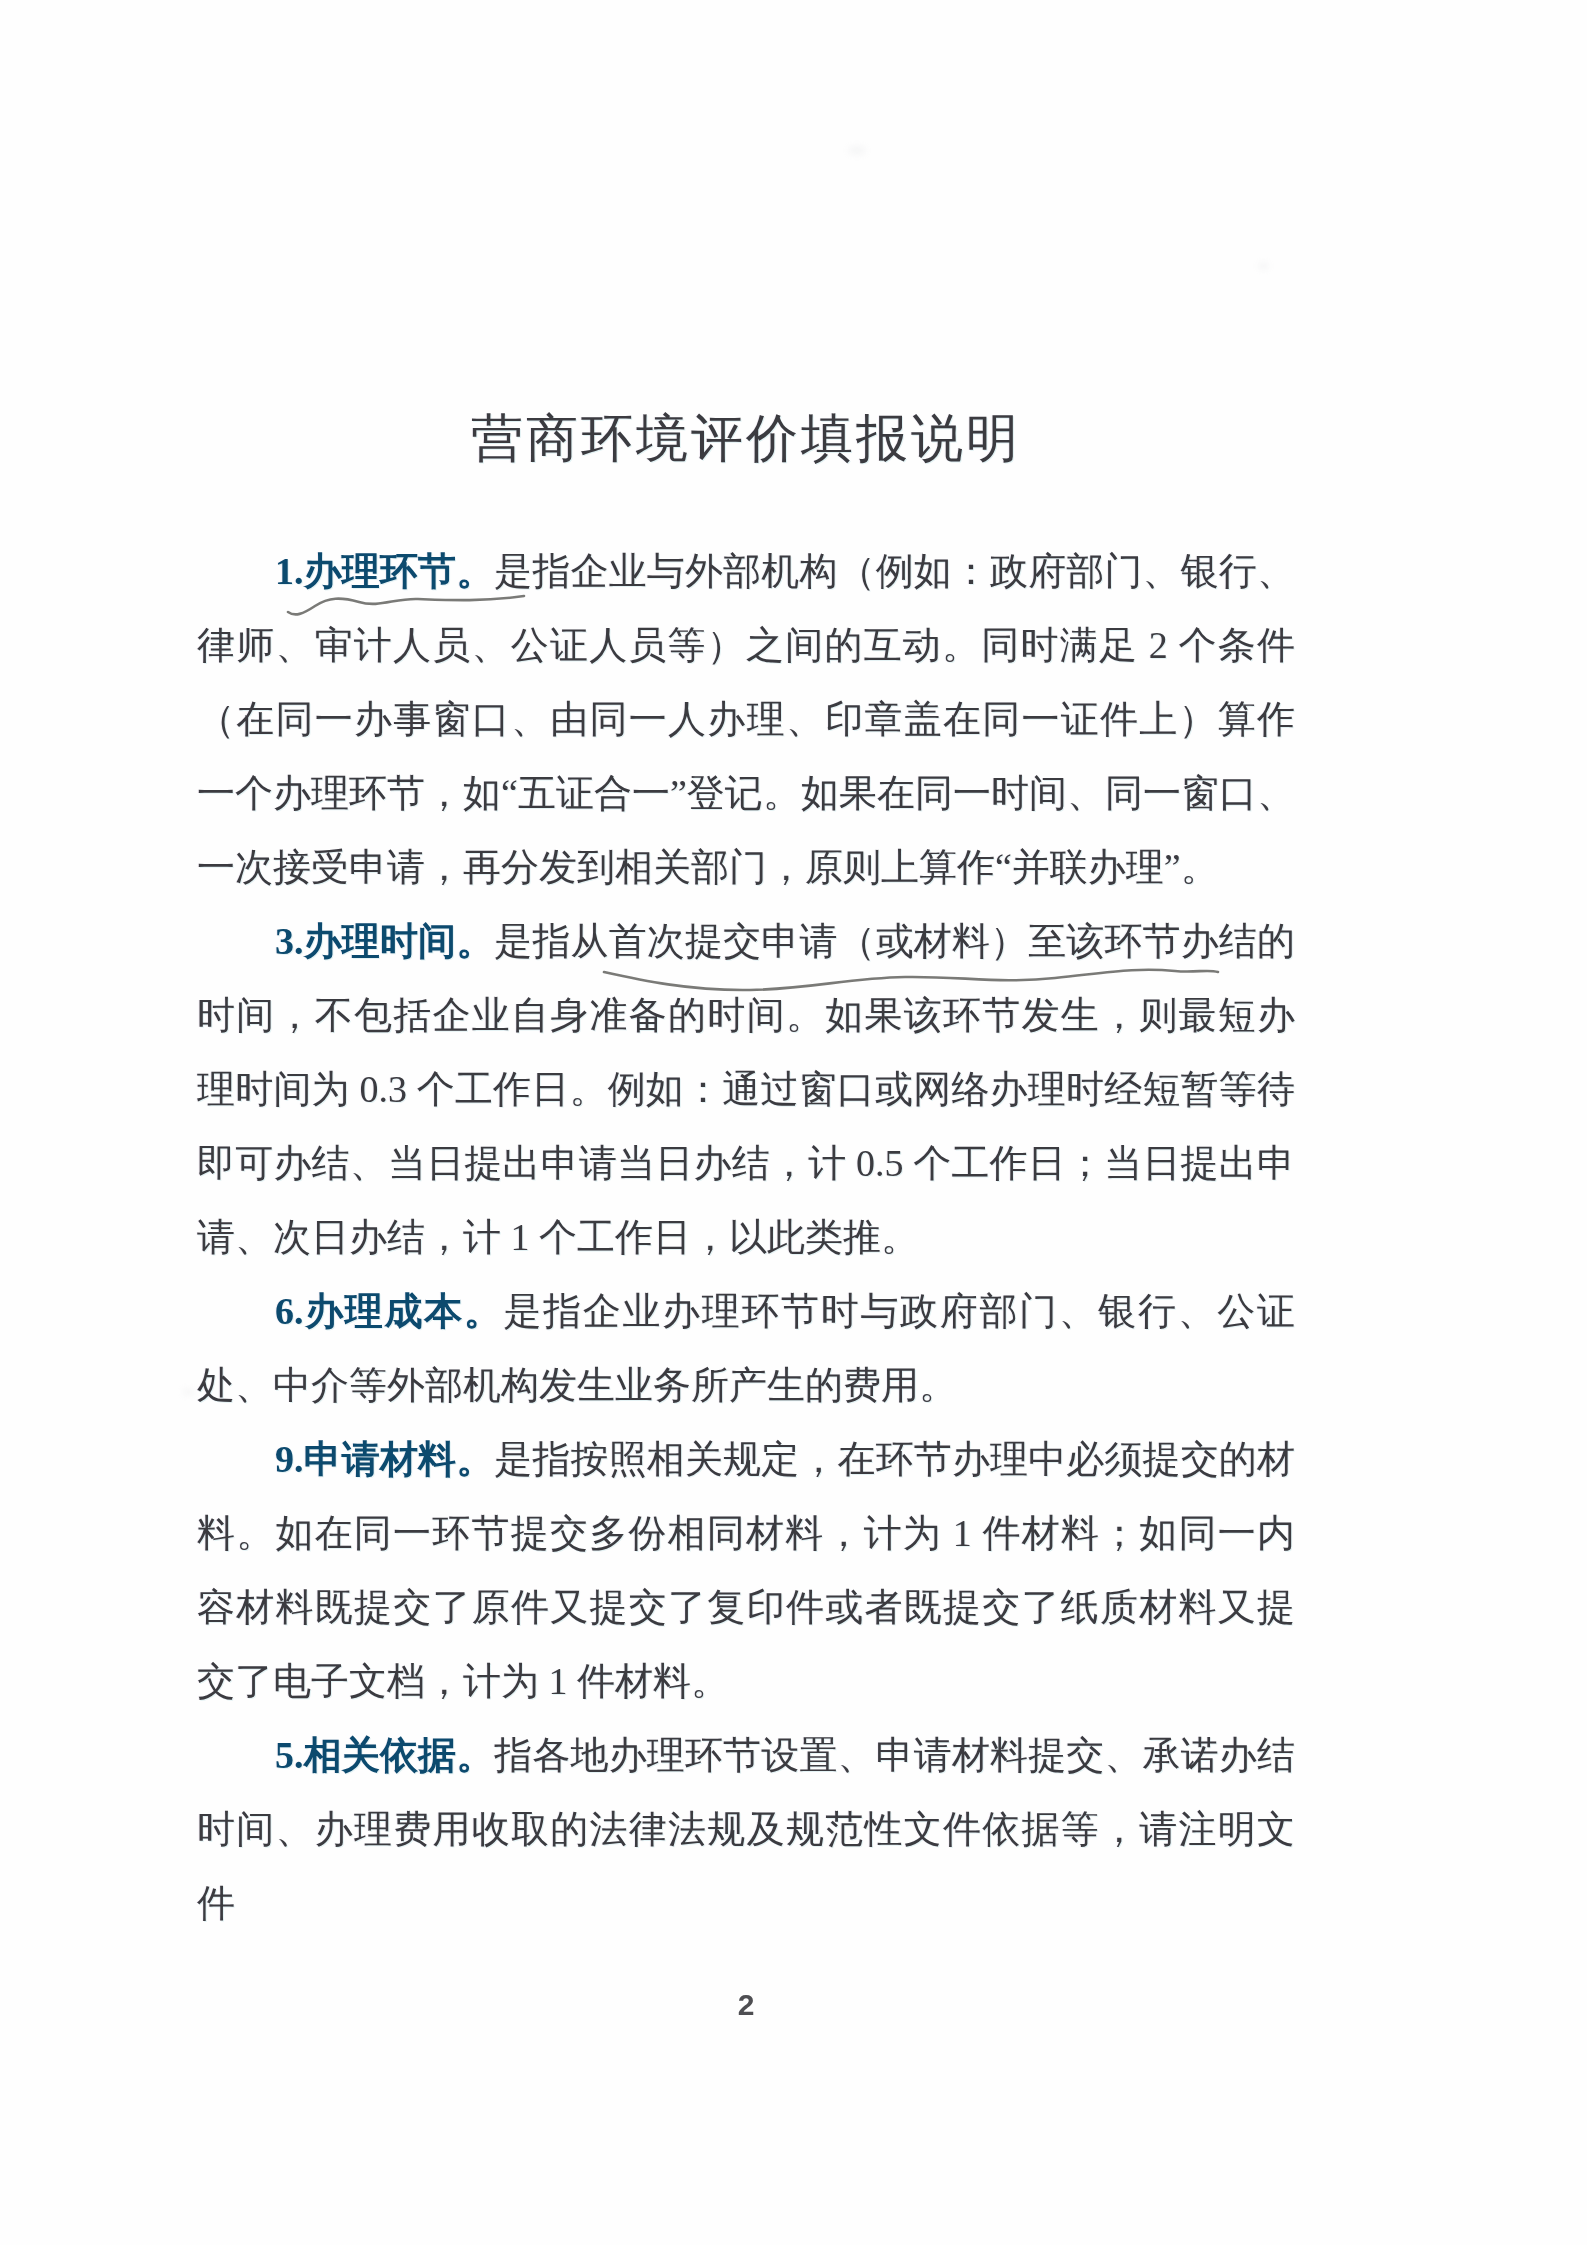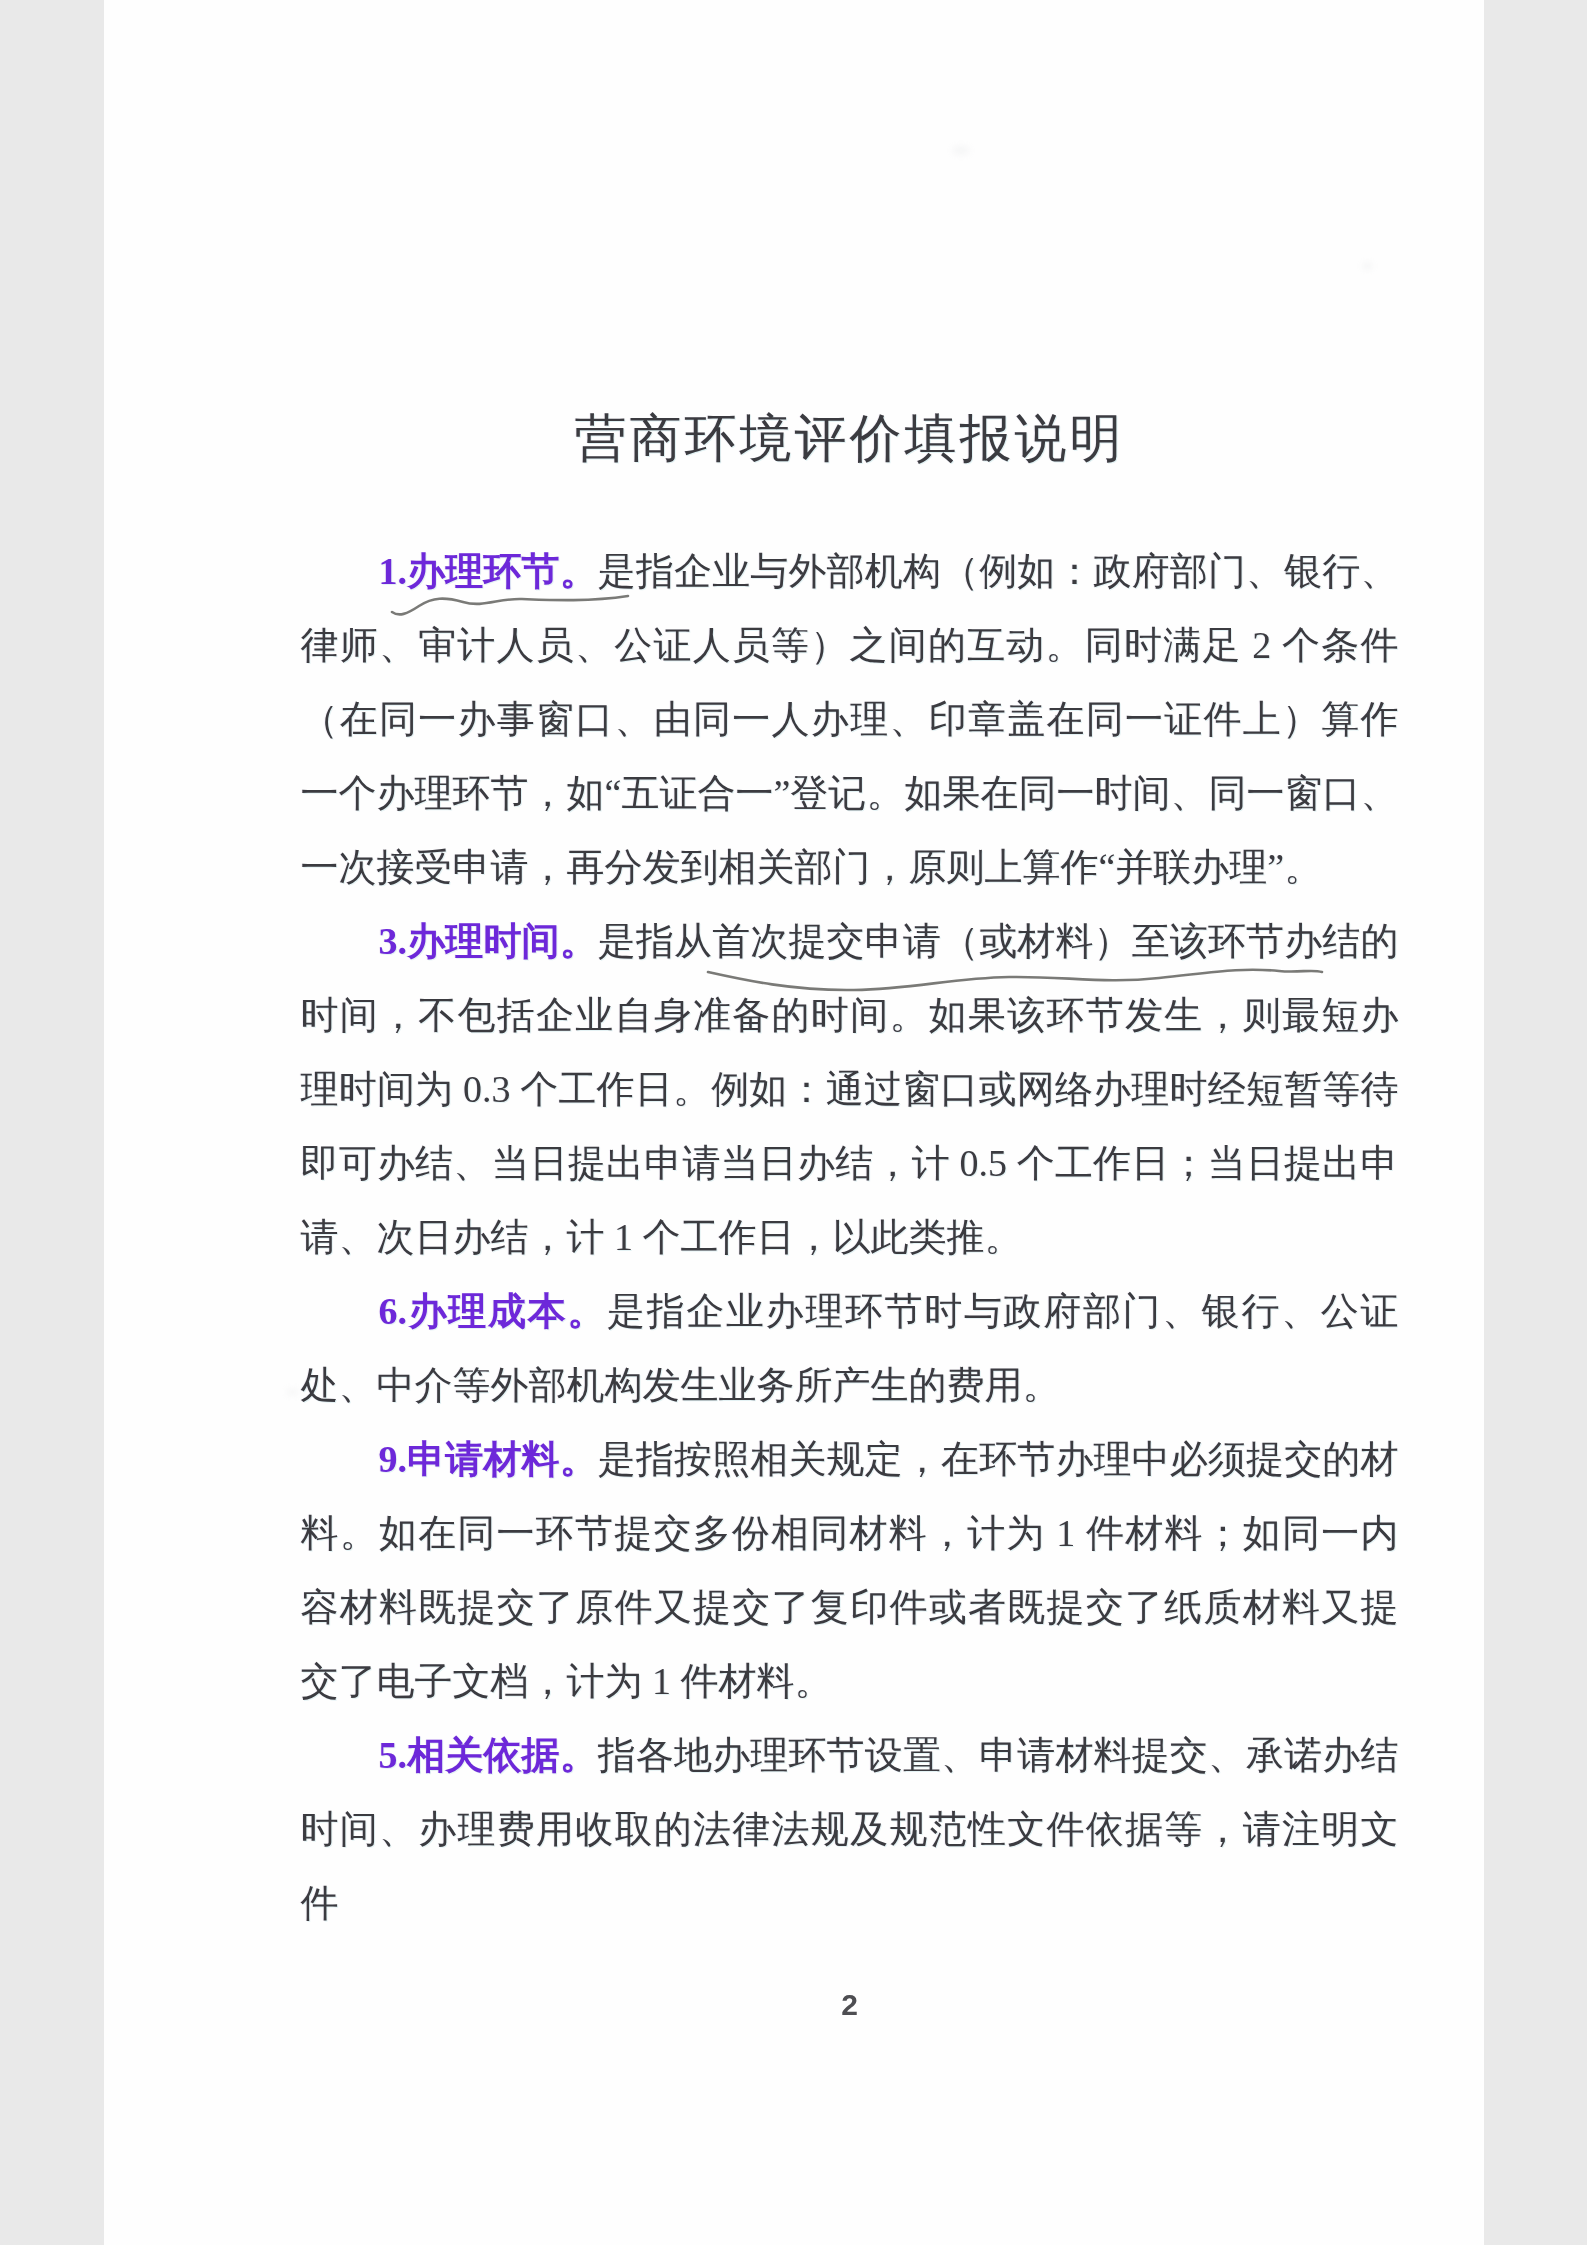--- a/index.html
+++ b/index.html
@@ -2,21 +2,21 @@
 <html><head>
 <meta charset="utf-8">
 <style>
   html, body {
     margin: 0;
     padding: 0;
     background: #e9e9e9;
   }
   .page {
     position: relative;
-    width: 1380px;
+    width: 1587px;
     height: 2245px;
     margin: 0 auto;
     background: #fefefe;
     overflow: hidden;
     font-family: "Liberation Serif", "DejaVu Serif", serif;
   }
   .doc-title {
     position: absolute;
     top: 402px;
     left: 197px;
@@ -40,21 +40,21 @@
     text-align: justify;
     color: #3b3b40;
     text-shadow: 1px 1px 0 rgba(110, 190, 200, 0.18), -1px 0 0 rgba(170, 120, 190, 0.10);
   }
   .doc-body p {
     margin: 0;
     text-indent: 78px;
   }
   .para-heading {
     font-weight: bold;
-    color: #6d28d9;
+    color: #0c4a6e;
   }
   .squiggle {
     position: absolute;
     pointer-events: none;
   }
   .squiggle path {
     fill: none;
     stroke: #63635f;
     stroke-width: 2.6;
     stroke-linecap: round;

